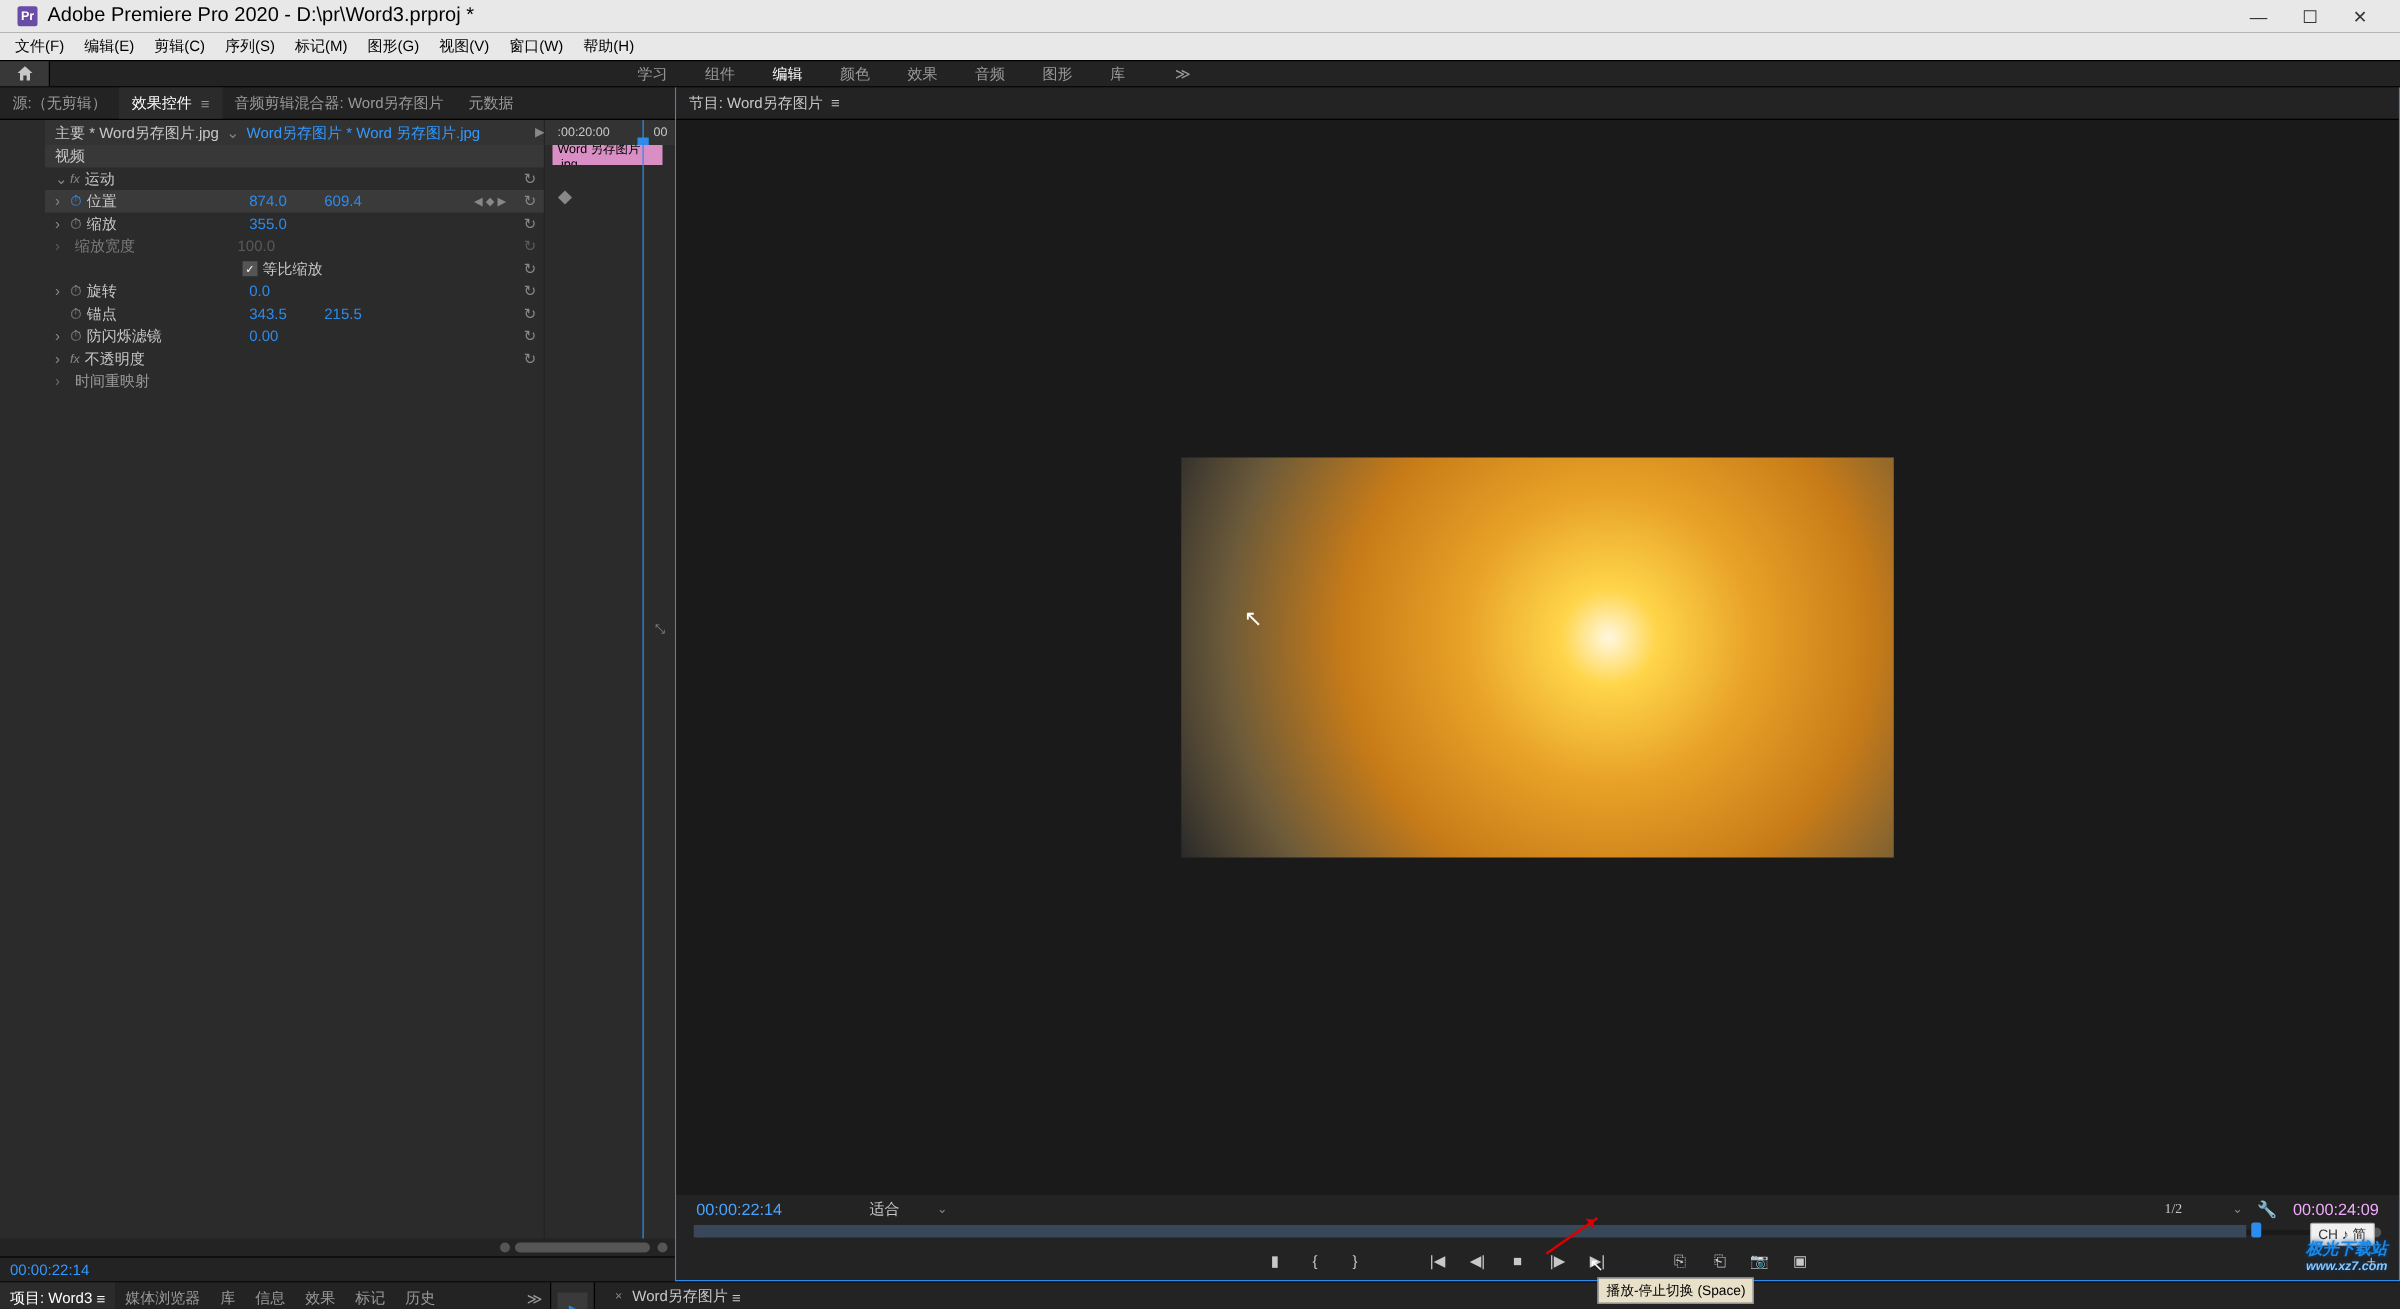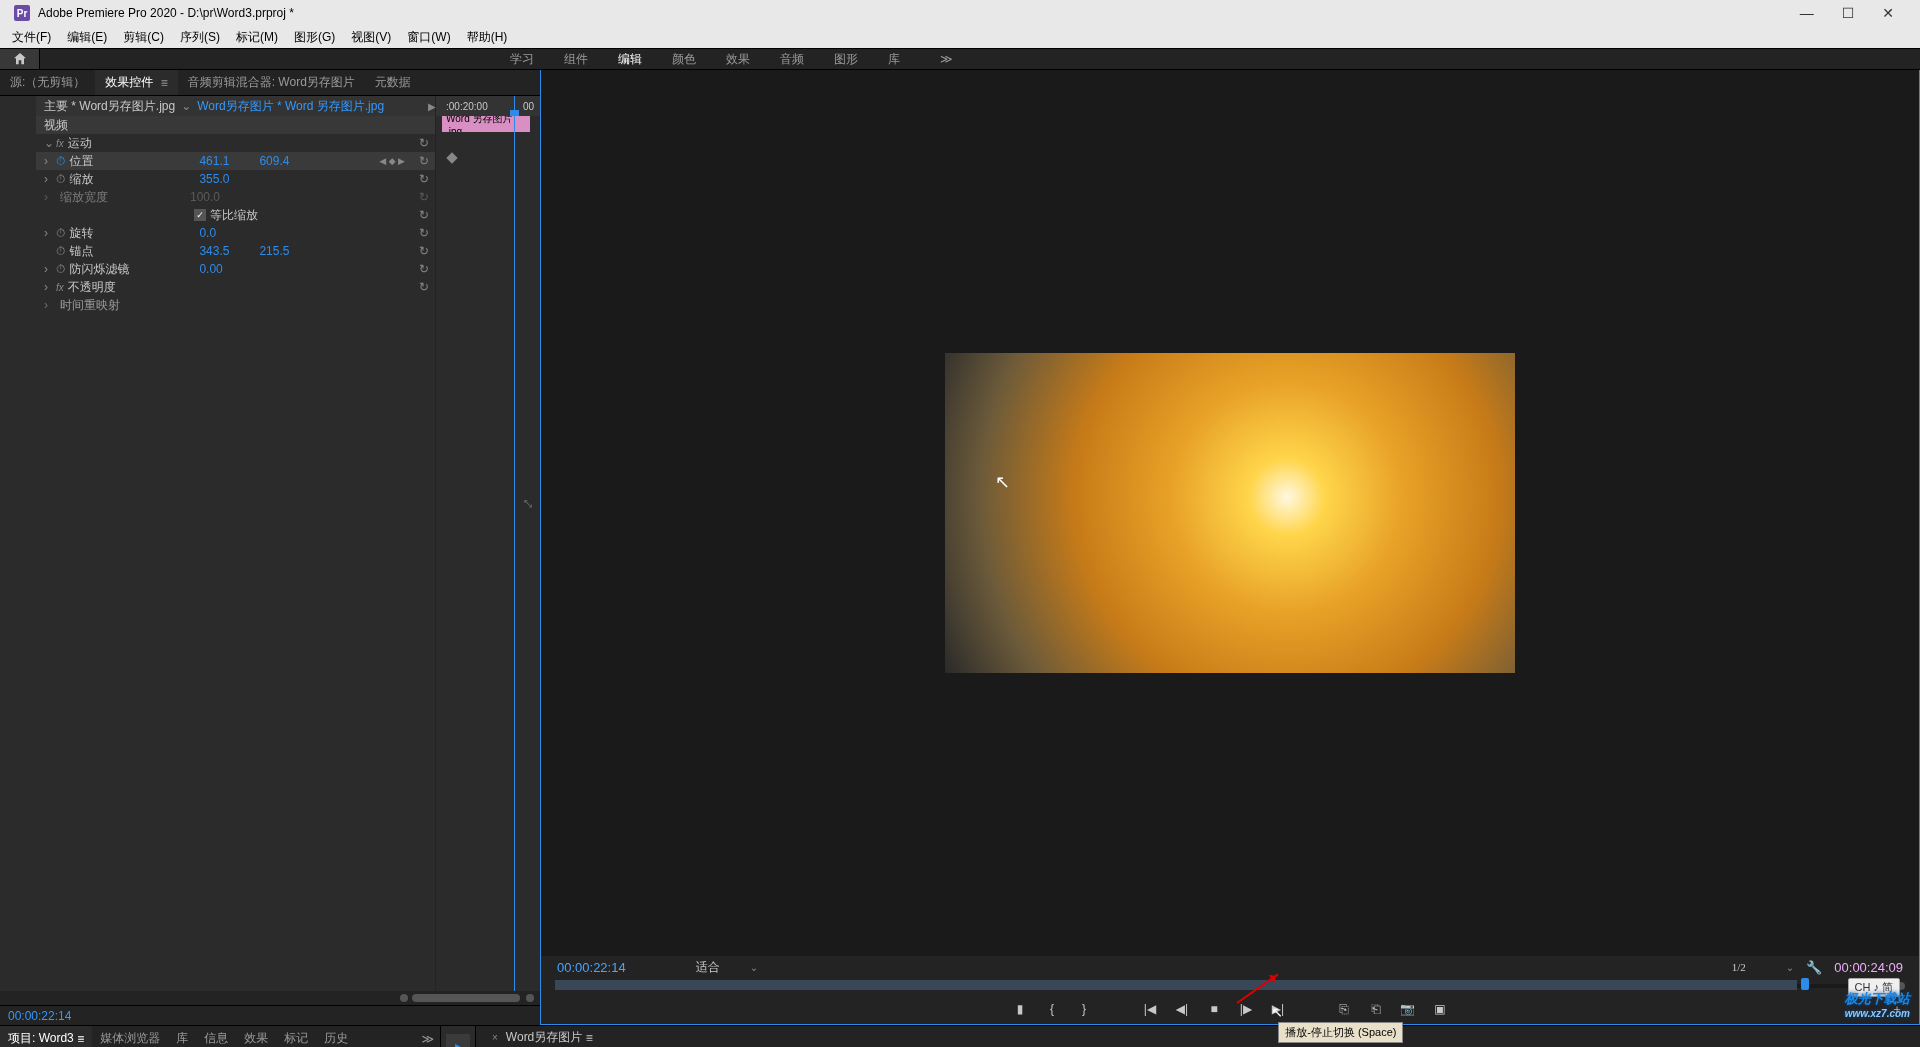--- a/index.html
+++ b/index.html
@@ -1,21 +1,21 @@
 <!DOCTYPE html>
 <html><head>
 <meta charset="utf-8">
 <style>
 * { margin: 0; padding: 0; box-sizing: border-box; font-family: "Microsoft YaHei", Arial, sans-serif; -webkit-user-select: none; user-select: none; }
 html, body { width: 1920px; height: 1047px; background: #232323; color: #c8c8c8; font-size: 12px; overflow: hidden; }
 
 
 .title-bar { height: 26px; background: #e8e8e8; color: #000; display: flex; align-items: center; padding: 0 14px; }
 .title-bar .app-icon { width: 16px; height: 16px; background: #6b4ba8; color: #fff; font-weight: bold; font-size: 10px; display: flex; align-items: center; justify-content: center; border-radius: 2px; margin-right: 8px; }
-.title-bar .title-text { font-size: 12px; }
+.title-bar .title-text { font-size: 16px; }
 .title-bar .win-controls { margin-left: auto; display: flex; gap: 28px; padding-right: 12px; }
 .title-bar .win-controls span { cursor: pointer; font-size: 14px; color: #333; }
 
 
 .menu-bar { height: 22px; background: #e8e8e8; display: flex; align-items: center; padding: 0 4px; color: #000; font-size: 12px; }
 .menu-bar .menu-item { padding: 0 8px; cursor: pointer; }
 
 
 .workspace-bar { height: 22px; background: #232323; border-top: 1px solid #000; border-bottom: 1px solid #000; display: flex; align-items: center; }
 .workspace-bar .home-btn { width: 40px; height: 100%; display: flex; align-items: center; justify-content: center; background: #383838; border-right: 1px solid #000; }
@@ -189,21 +189,21 @@
         <div class="ec-row">
           <span class="tri">⌄</span>
             <span class="fx">fx</span>
           <span class="label">运动</span>
           <span class="reset">↺</span>
         </div>
         <div class="ec-row selected">
           <span class="tri">›</span>
             <span style="color:#2d8ceb;margin-right:4px">⏱</span>
           <span class="label">位置</span>
-          <span class="val">461.1</span>
+          <span class="val">874.0</span>
           <span class="val2">609.4</span>
           <span class="kf-nav">◀ ◆ ▶</span>
           <span class="reset">↺</span>
         </div>
         <div class="ec-row">
           <span class="tri">›</span>
             <span style="color:#888;margin-right:4px">⏱</span>
           <span class="label">缩放</span>
           <span class="val">355.0</span>
           <span class="reset">↺</span>
@@ -271,20 +271,23 @@
       <div style="position:absolute; left:400px; top:3px; width:8px; height:8px; border-radius:50%; background:#555;"></div>
       <div style="position:absolute; left:412px; top:3px; right:20px; height:8px; background:#555; border-radius:4px;"></div>
       <div style="position:absolute; right:6px; top:3px; width:8px; height:8px; border-radius:50%; background:#555;"></div>
     </div>
     <div class="ec-bottom-time">00:00:22:14</div>
     <div style="position:absolute; left:524px; top:498px; color:#888; font-size:10px;">⤡</div>
   </div>
 
   <div class="col-right">
     <div class="program-panel">
+      <div class="program-header">
+        <span class="label"><span>节目:</span> <span>Word另存图片</span> &nbsp;≡</span>
+      </div>
       <div class="program-video">
         <div class="video-frame">
           <span class="cursor-point">↖</span>
         </div>
       </div>
       <div class="program-controls-row">
         <span class="tc-left">00:00:22:14</span>
         <span class="fit">适合</span>
         <span class="fit-caret">⌄</span>
         <span class="spacer"></span>

